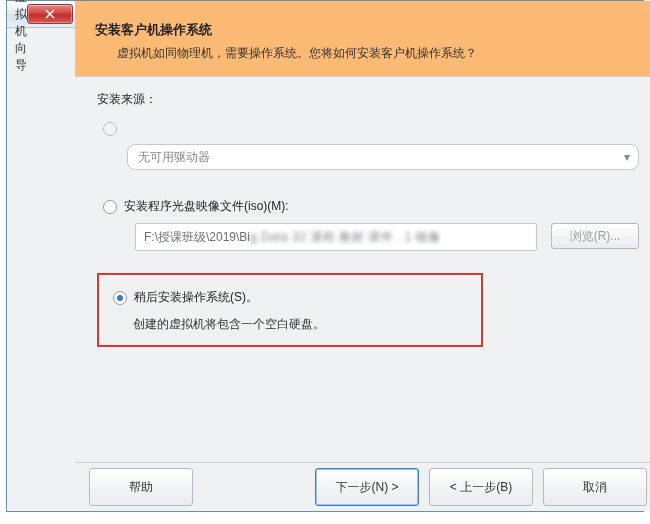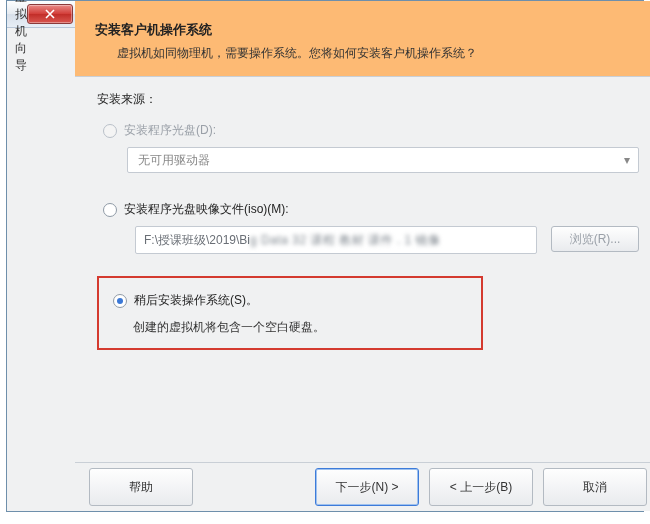--- a/index.html
+++ b/index.html
@@ -13,21 +13,21 @@
   .header h1{margin:0 0 6px 0;font-size:13px;font-weight:bold}
   .header p{margin:0 0 0 22px;font-size:12px;color:#333}
   .content{flex:1;padding:14px 22px 0 22px;background:#f0f1f2}
   .grouplabel{margin:0 0 14px 0;font-size:12px}
   .opt{margin:0 0 28px 0}
   .opt-row{display:flex;align-items:center;gap:7px;margin-left:6px;margin-bottom:8px}
   .radio{width:12px;height:12px;border:1px solid #8f9aa6;border-radius:50%;background:#fff;display:inline-flex;align-items:center;justify-content:center}
   .radio.disabled{border-color:#b9c0c9;background:#f4f4f4}
   .radio .dot{width:6px;height:6px;border-radius:50%;background:#3b78d6}
   .opt-label.disabled{color:#9aa0a8}
-  .select{margin-left:30px;width:512px;height:26px;border:1px solid #c4cad2;background:#fff;display:flex;align-items:center;justify-content:space-between;padding:0 8px 0 10px;box-sizing:border-box;border-radius:2px;color:#888}
+  .select{margin-left:30px;width:512px;height:26px;border:1px solid #c4cad2;background:#fff;display:flex;align-items:center;justify-content:space-between;padding:0 8px 0 10px;box-sizing:border-box;border-radius:8px;color:#888}
   .select .chev{color:#888}
   .path-row{margin-left:38px;display:flex;gap:14px;align-items:flex-start}
   .pathbox{flex:1;height:26px;border:1px solid #c4cad2;background:#fff;display:flex;align-items:center;padding:0 8px;border-radius:2px;color:#6a6f76;overflow:hidden;white-space:nowrap}
   .pathbox .blur{filter:blur(2.2px);color:#7a828a;letter-spacing:.5px}
   .btn{height:26px;min-width:88px;border:1px solid #b3bac2;border-radius:3px;background:linear-gradient(#fefefe,#e9ebee);display:inline-flex;align-items:center;justify-content:center;padding:11px 12px;font-size:12px;color:#333;box-sizing:border-box}
   .btn.disabled{color:#9aa0a8}
   .highlight-box{border:2px solid #d43a2f;padding:14px 14px 12px 14px;margin:22px 8px 0 0;width:386px;box-sizing:border-box}
   .highlight-box .opt-row{margin-left:0;margin-bottom:10px}
   .desc{margin:0 0 0 20px;font-size:12px;color:#333}
   .footer{height:48px;border-top:1px solid #c9cfd6;background:#f0f1f2;display:flex;align-items:center;padding:0 14px;gap:10px}
@@ -55,21 +55,20 @@
       <h1>安装客户机操作系统</h1>
       <p>虚拟机如同物理机，需要操作系统。您将如何安装客户机操作系统？</p>
     </div>
 
     <div class="content">
       <p class="grouplabel">安装来源：</p>
 
       <div class="opt">
         <div class="opt-row">
           <span class="radio disabled"></span>
-          <span class="opt-label disabled">安装程序光盘(D):</span>
         </div>
         <div class="select">
           <span>无可用驱动器</span>
           <span class="chev">▾</span>
         </div>
       </div>
 
       <div class="opt" style="margin-bottom:0">
         <div class="opt-row">
           <span class="radio"></span>

